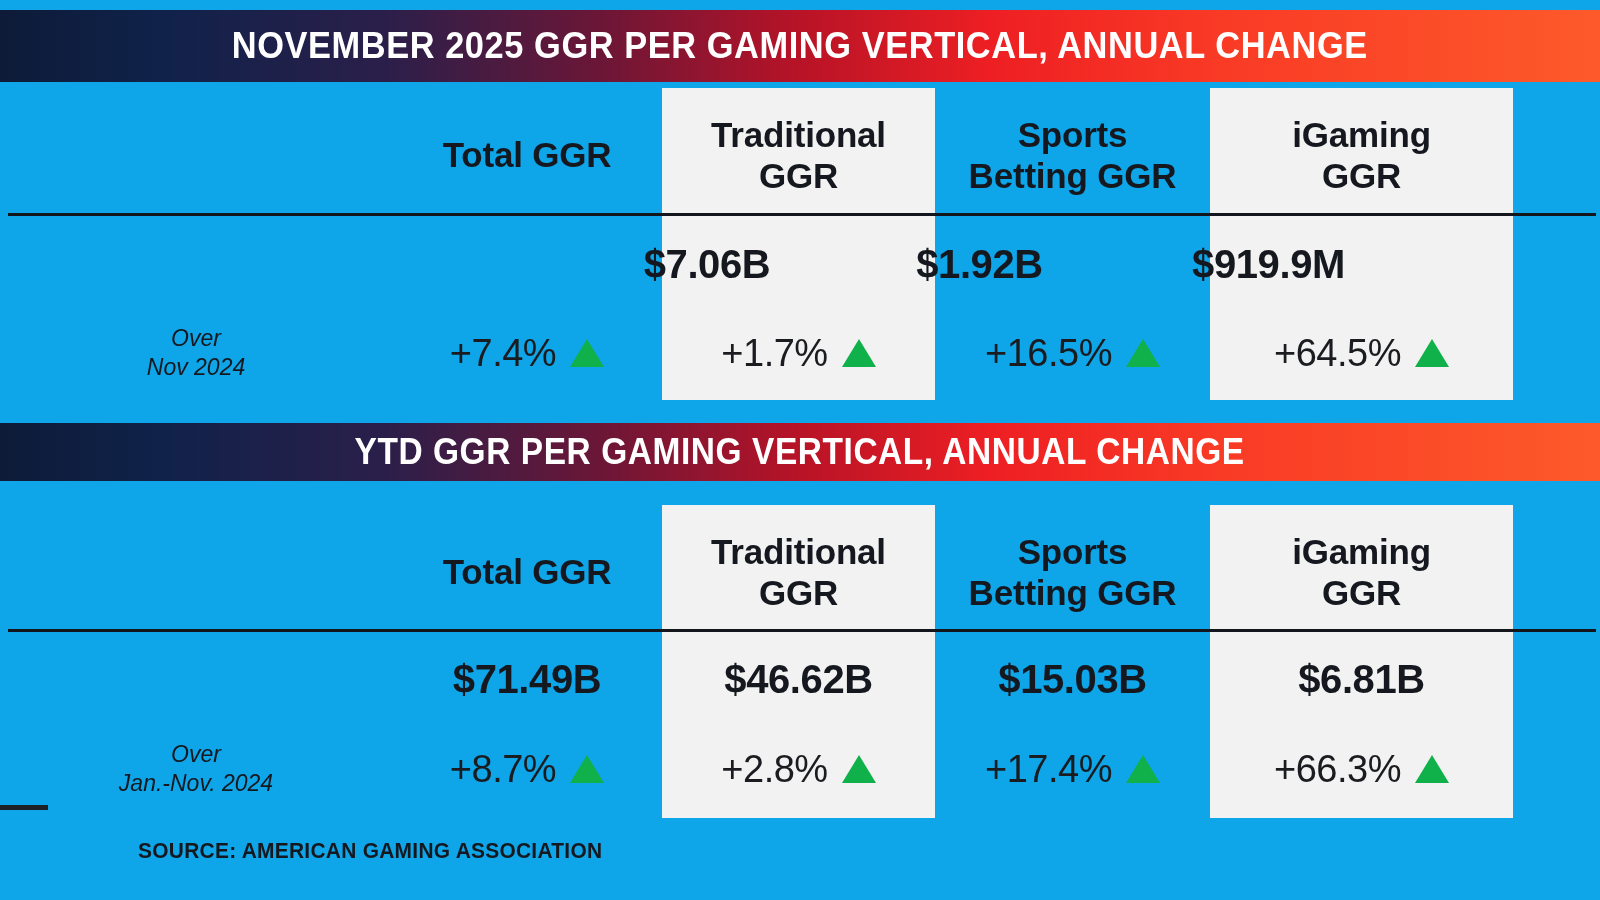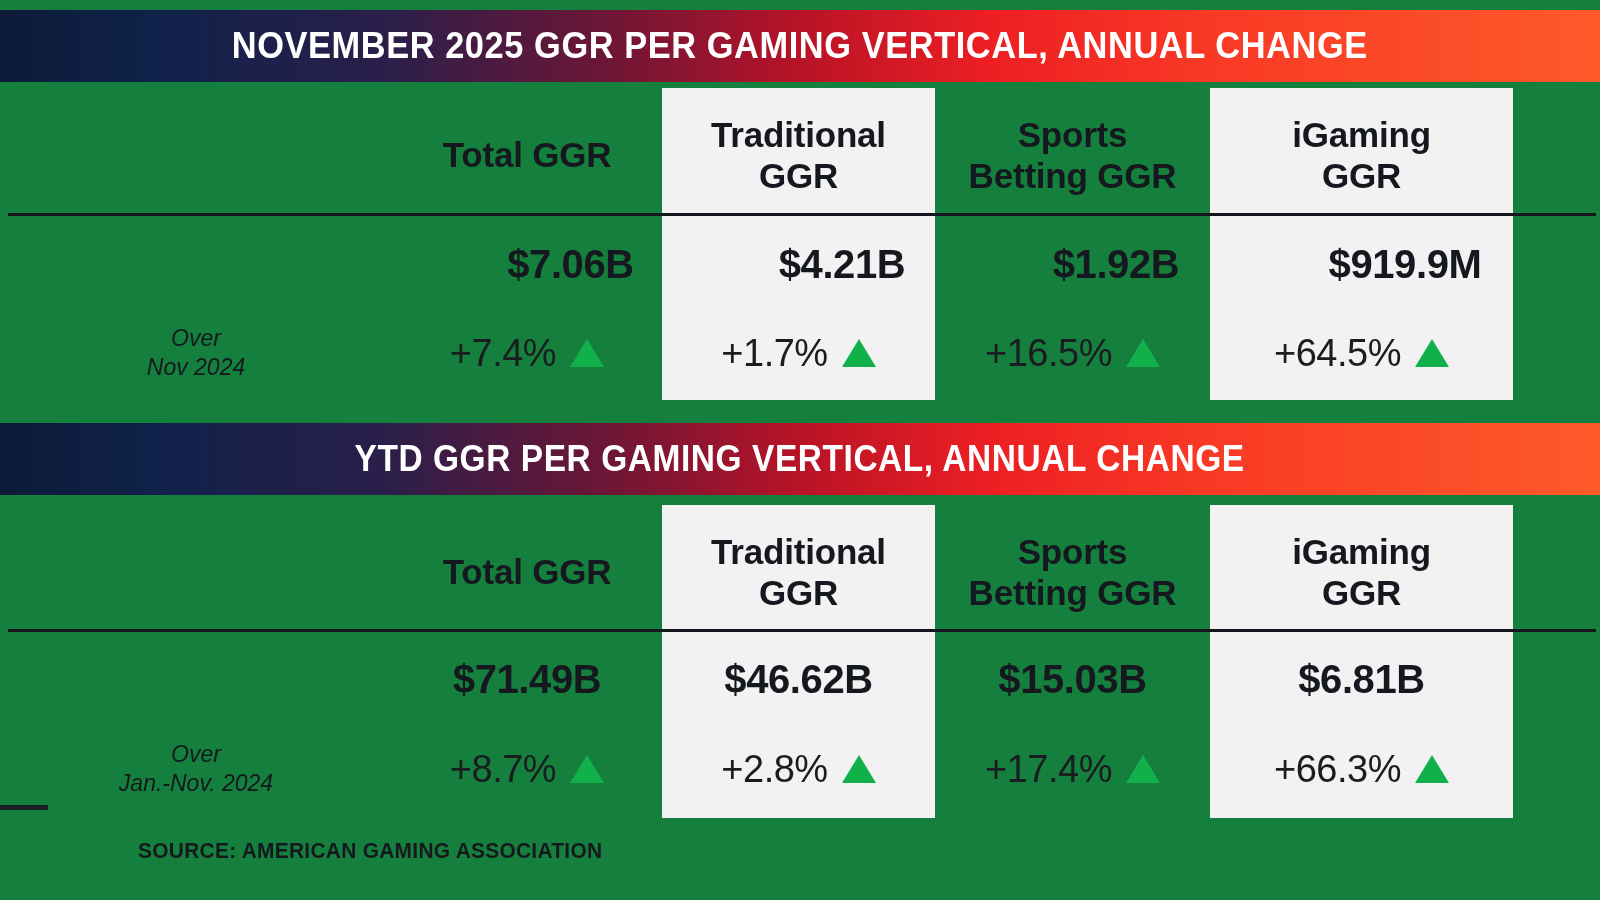--- a/index.html
+++ b/index.html
@@ -14,21 +14,21 @@
     font-family: "Liberation Sans", sans-serif;
     color: #1a1c20;
     overflow: hidden;
     position: relative;
   }
 
   .sheet {
     position: relative;
     width: 1600px;
     height: 900px;
-    background: #15803d;
+    background: #0ea5e9;
   }
 
   
   .banner {
     position: absolute;
     left: 0;
     width: 1600px;
     display: flex;
     align-items: center;
     justify-content: center;
@@ -47,21 +47,21 @@
     color: #ffffff;
     font-family: "Liberation Sans Narrow", "Liberation Sans", sans-serif;
     font-weight: 700;
     letter-spacing: 0.6px;
     text-align: center;
     white-space: nowrap;
     transform: scaleX(0.93);
   }
   #banner-1 { top: 10px;  height: 72px; }
   #banner-1 .banner-title { font-size: 37px; }
-  #banner-2 { top: 423px; height: 72px; }
+  #banner-2 { top: 423px; height: 58px; }
   #banner-2 .banner-title { font-size: 36px; }
 
   
   .colband {
     position: absolute;
     background: #f2f2f2;
   }
 
   
   .rule {
@@ -196,21 +196,20 @@
         <div>GGR</div>
       </div>
     </div>
   </div>
 
   <div class="rule" style="left:8px; top:213px; width:1588px;"></div>
 
   <div class="row" style="top:228px; height:72px;justify-content:center;">
     <div class="cell c-label"></div>
     <div class="cell c-total val">$7.06B</div>
-    <div class="cell c-trad val">$4.21B</div>
     <div class="cell c-sports val">$1.92B</div>
     <div class="cell c-igam val">$919.9M</div>
   </div>
 
   <div class="row" style="top:306px; height:94px;">
     <div class="cell c-label">
       <div class="period">Over
 Nov 2024</div>
     </div>
     <div class="cell c-total">

